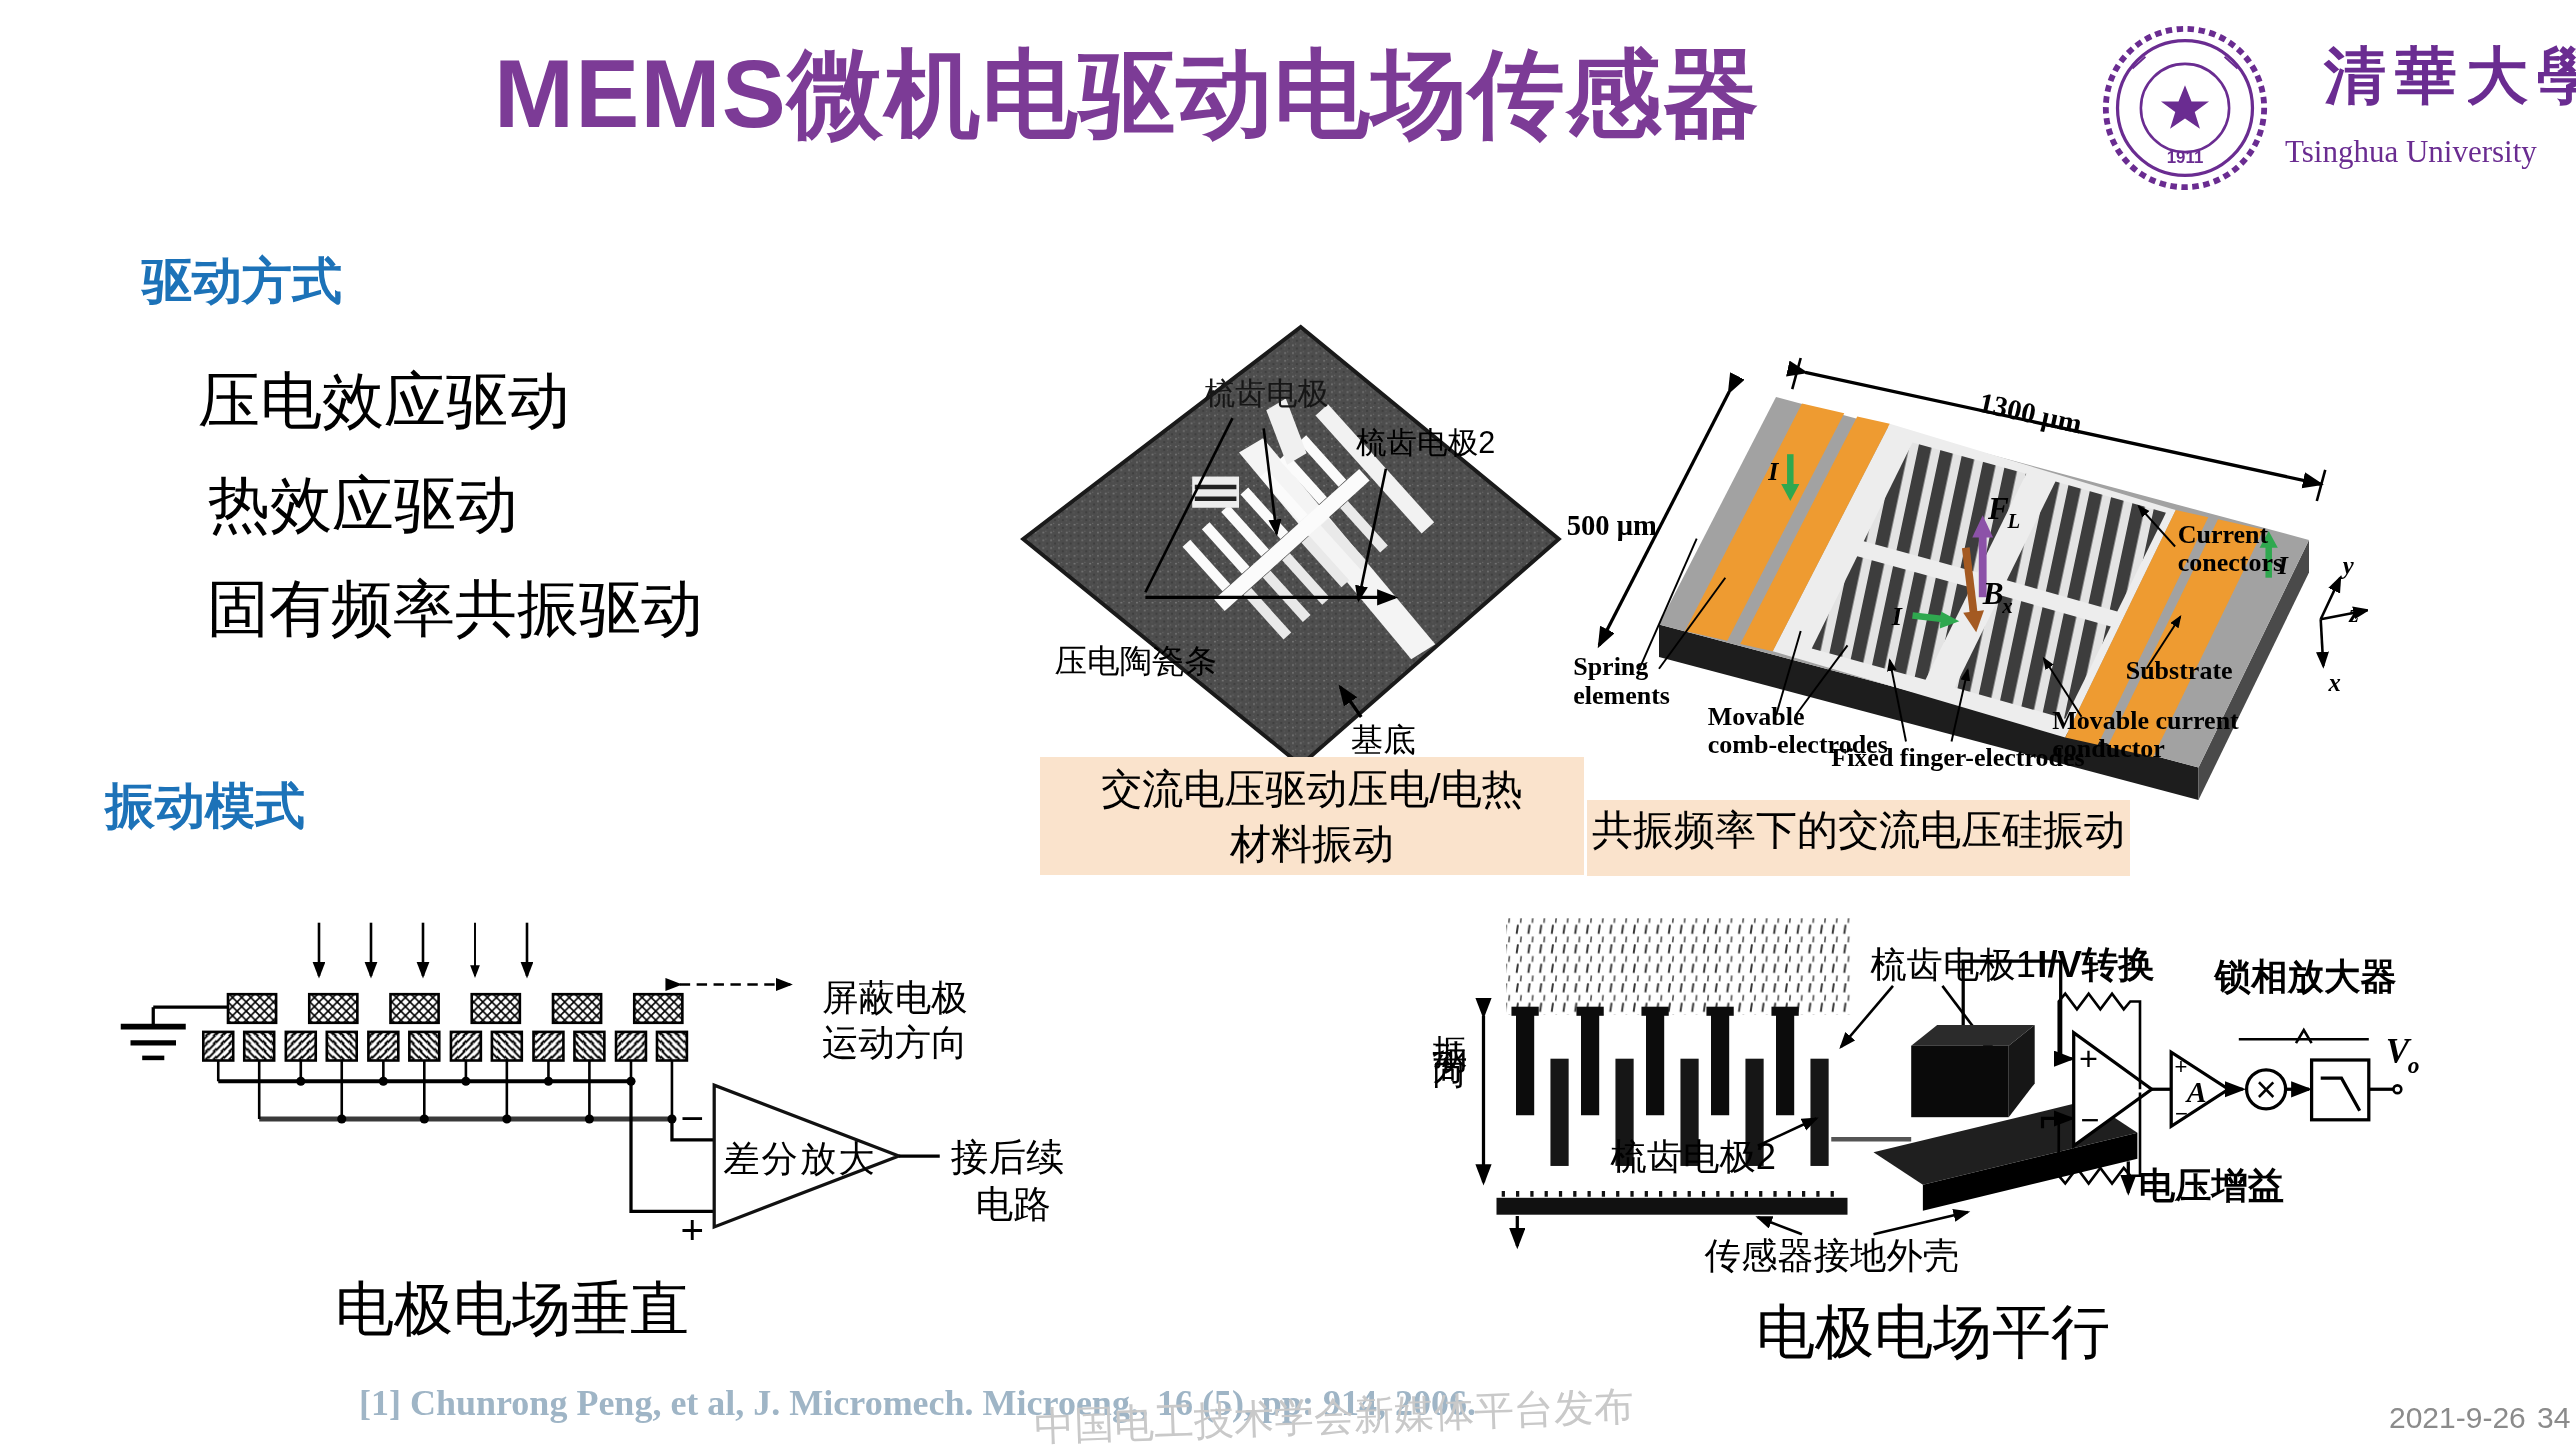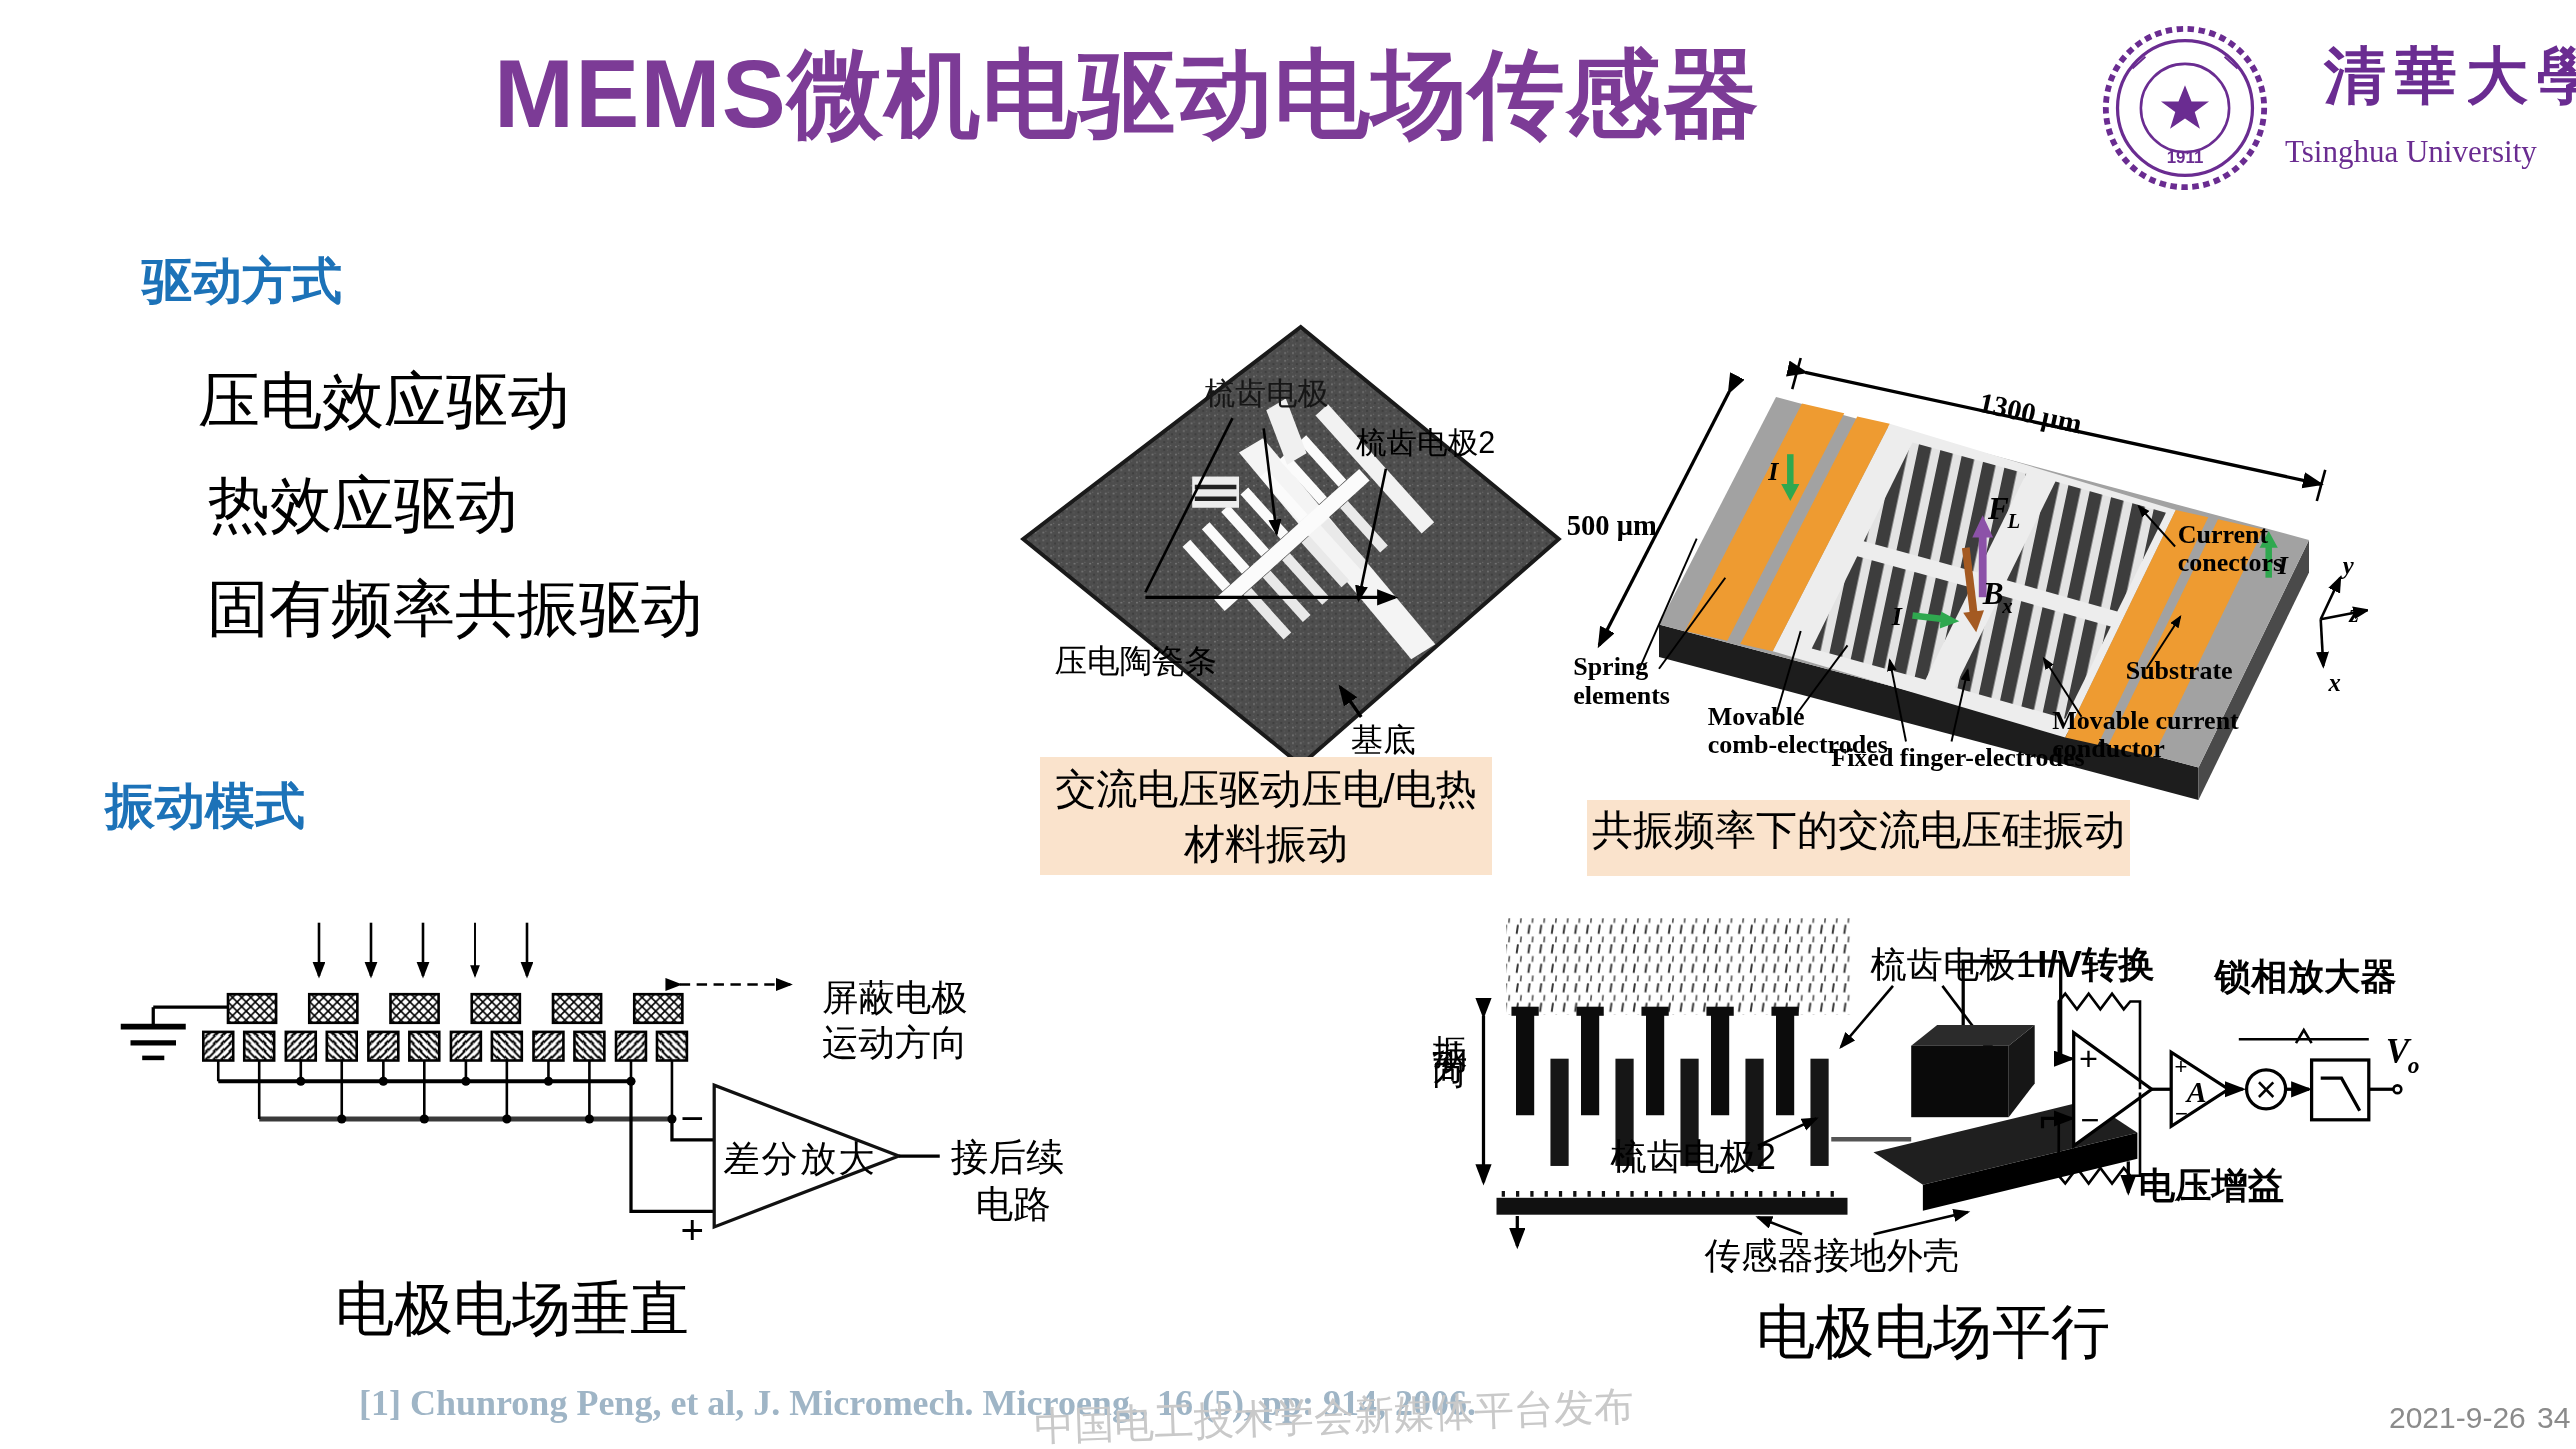--- a/index.html
+++ b/index.html
@@ -90,21 +90,21 @@
     <line x1="196" y1="428" x2="580" y2="428" stroke="#000" stroke-width="5" marker-end="url(#a1)"></line>
     <line x1="566" y1="230" x2="524" y2="432" stroke="#000" stroke-width="4" marker-end="url(#a1)"></line>
     <line x1="528" y1="612" x2="496" y2="566" stroke="#000" stroke-width="5" marker-end="url(#a1)"></line>
 
     <text x="286" y="130" font-size="48" fill="#161616">梳齿电极</text>
     <text x="520" y="206" font-size="47" fill="#000">梳齿电极2</text>
     <text x="56" y="542" font-size="50" fill="#000">压电陶瓷条</text>
     <text x="512" y="664" font-size="50" fill="#000">基底</text>
   </svg>
 
-  <div class="abs caption" style="left:1040px;top:757px;width:452px;height:118px;">
+  <div class="abs caption" style="left:1040px;top:757px;width:544px;height:118px;">
     <div style="padding-top:5.2px;line-height:55px;">交流电压驱动压电/电热</div>
     <div style="line-height:55px;">材料振动</div>
   </div>
 
   <svg class="abs" style="left:1561px;top:319px;" width="807" height="481" viewBox="0 0 1240 740">
     <defs>
       <pattern id="fg2" width="34" height="34" patternUnits="userSpaceOnUse" patternTransform="rotate(12)">
         <rect width="34" height="34" fill="#e3e3e3"></rect>
         <rect width="20" height="34" fill="#3d3d3d"></rect>
       </pattern>

